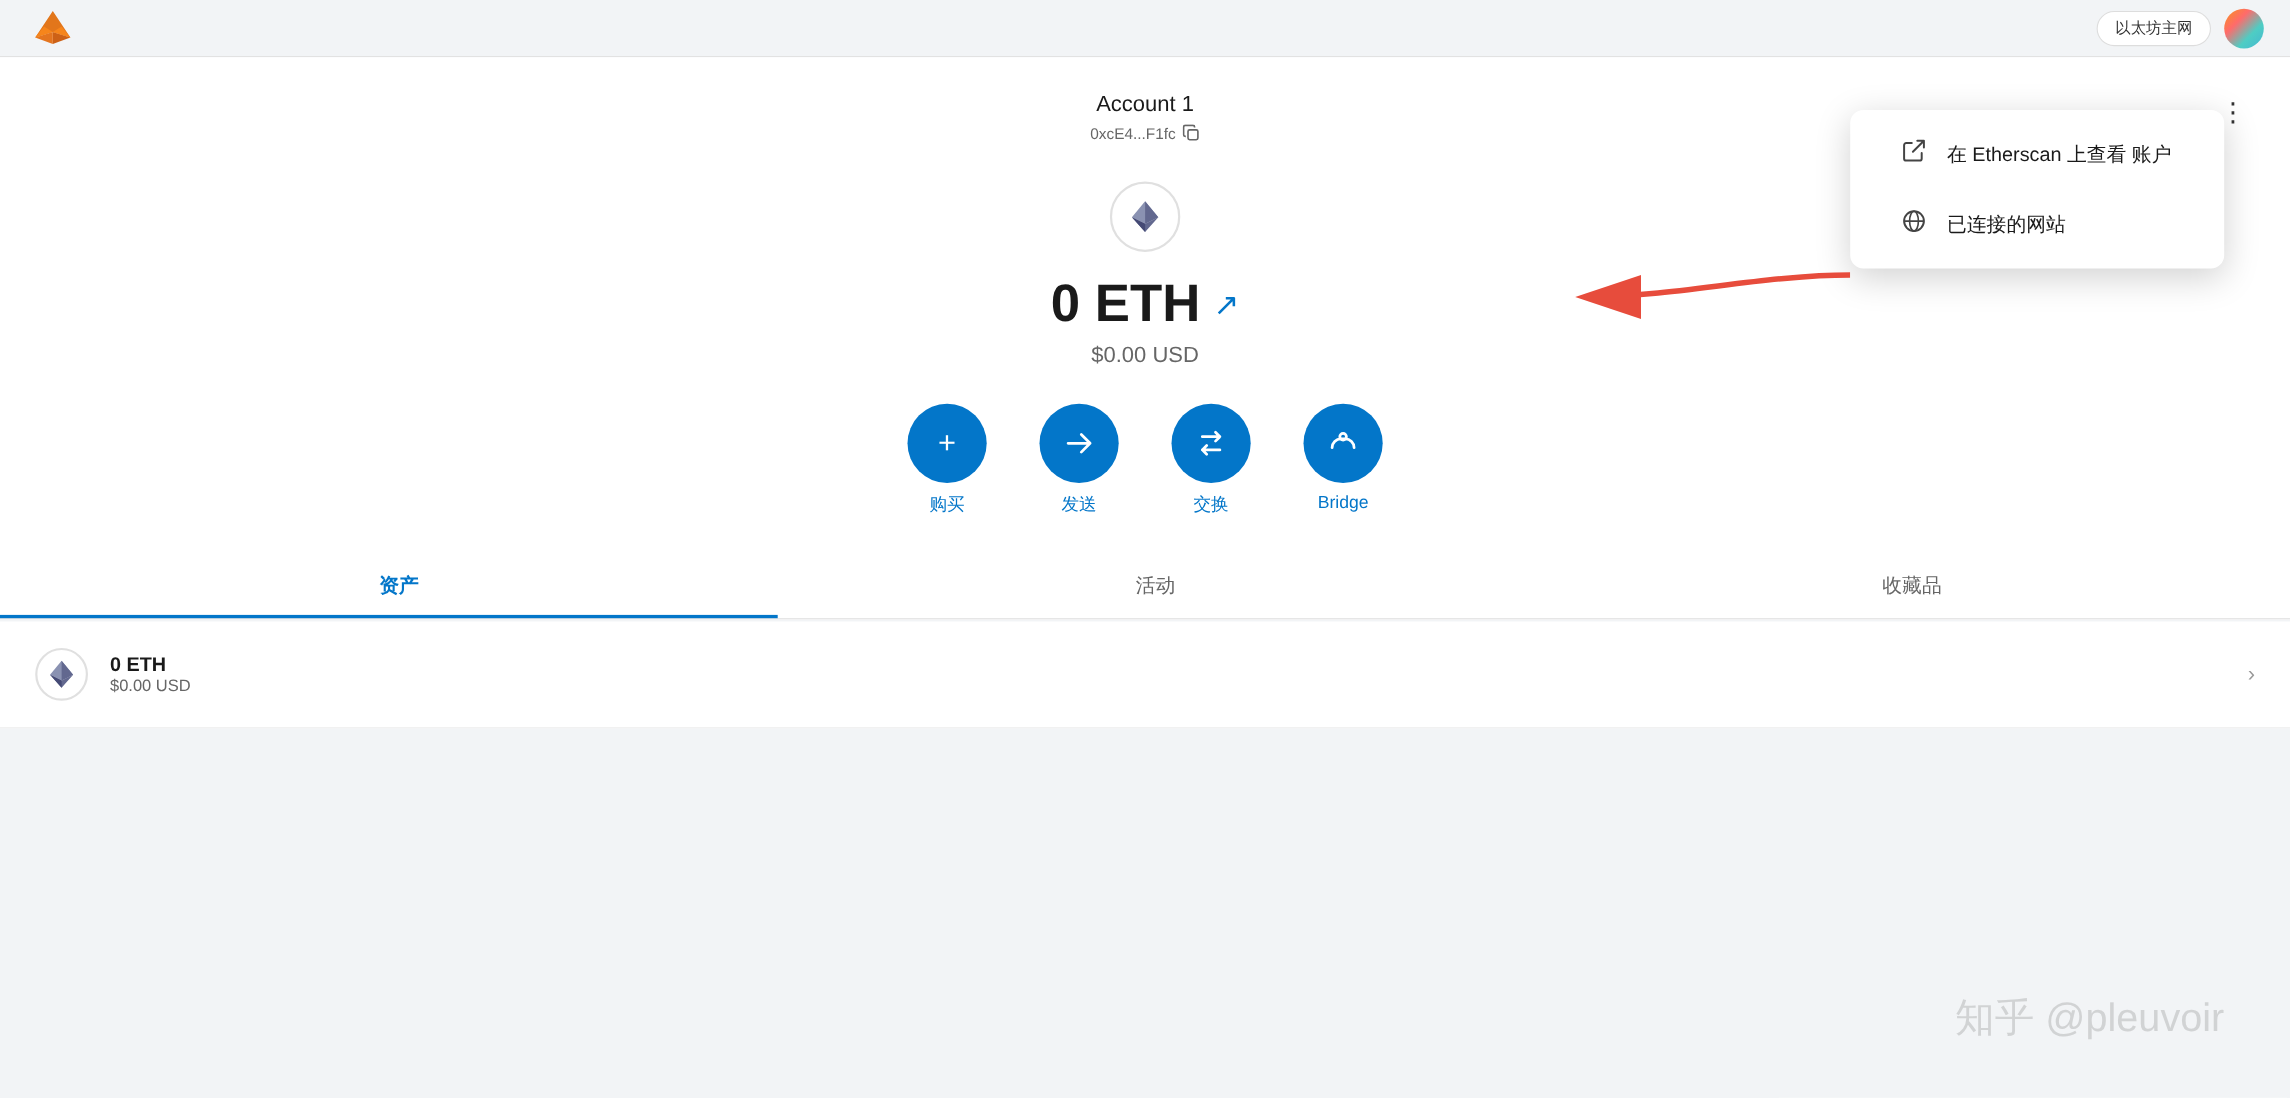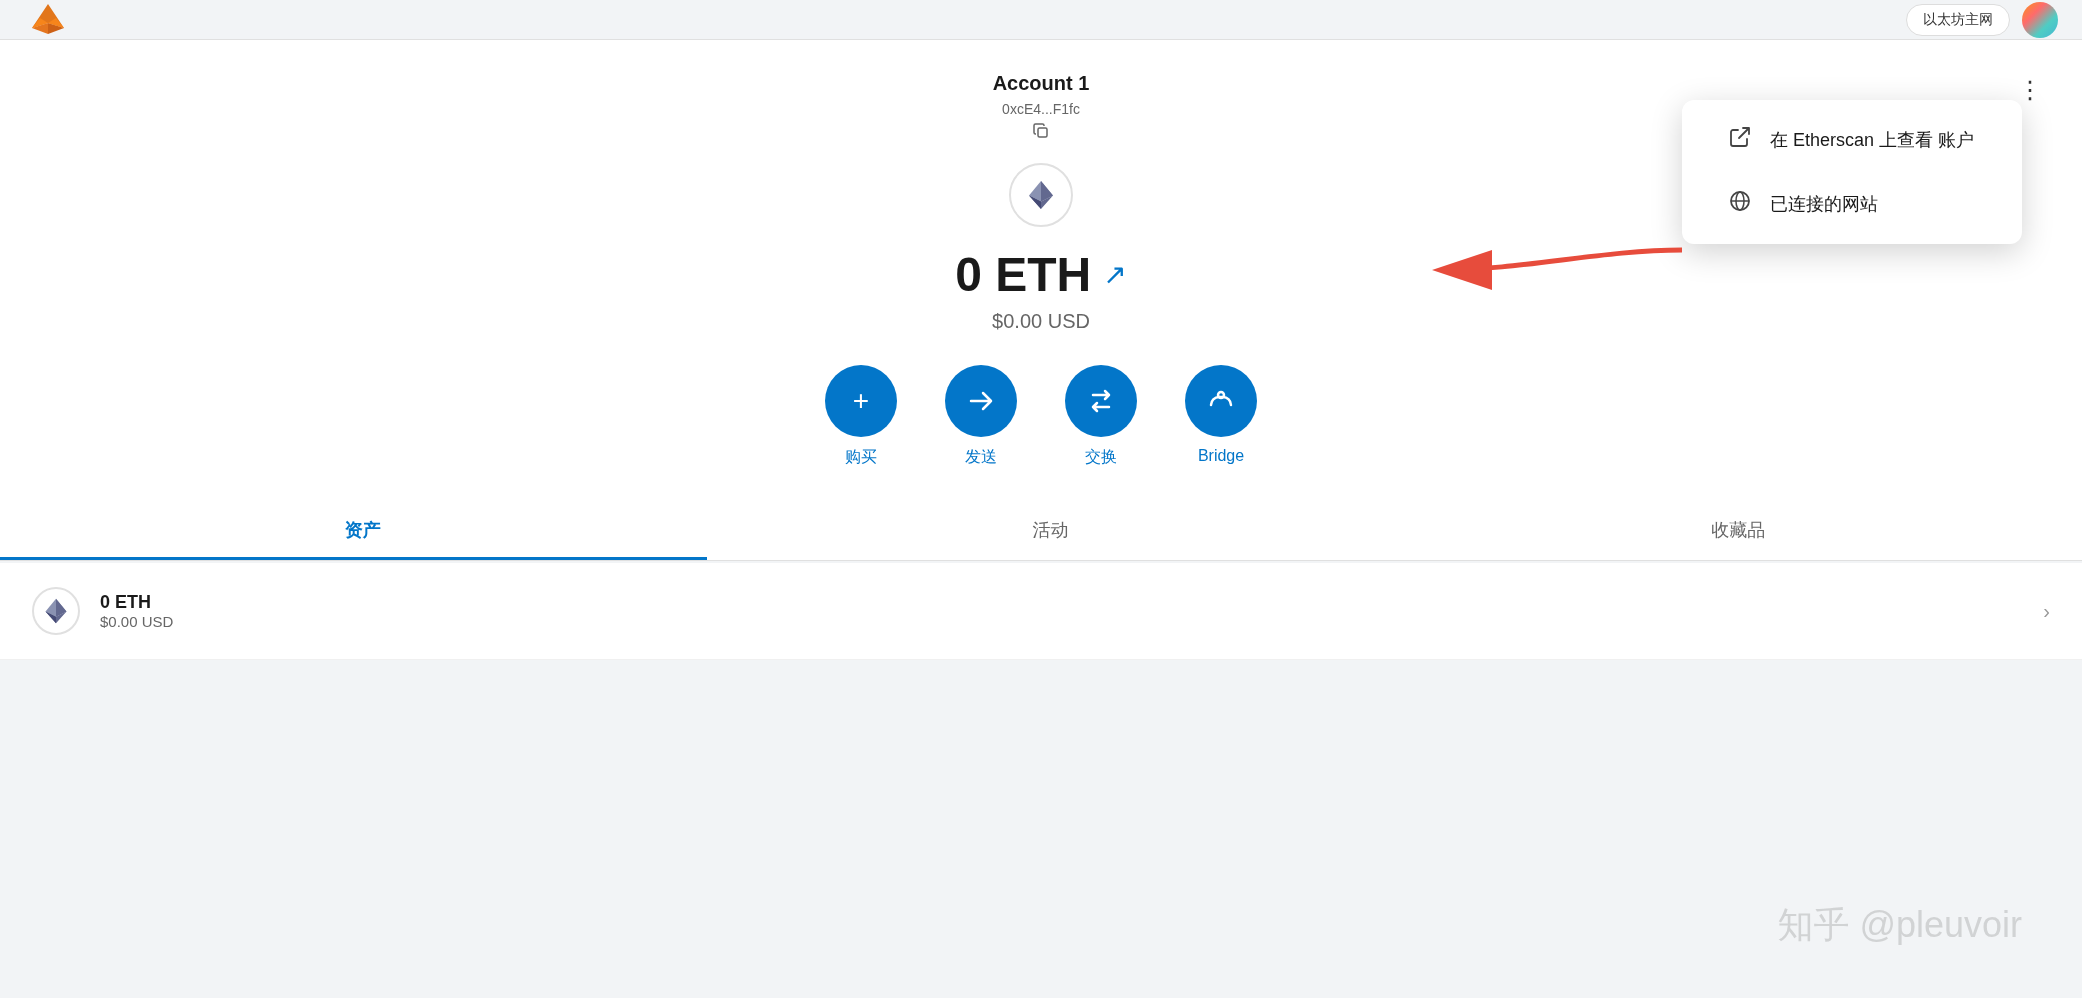--- a/index.html
+++ b/index.html
@@ -8,21 +8,21 @@
       background: #f2f4f6;
       width: 2082px;
       min-height: 998px;
       position: relative;
       overflow: hidden;
     }
 
     
     .top-bar {
       background: #f2f4f6;
-      height: 40px;
+      height: 52px;
       display: flex;
       align-items: center;
       justify-content: space-between;
       padding: 0 24px;
       border-bottom: 1px solid #e0e0e0;
     }
     .top-bar-right {
       display: flex;
       align-items: center;
       gap: 12px;
@@ -46,33 +46,32 @@
     .wallet-card {
       background: #fff;
       margin: 0;
       padding: 32px 0 0 0;
       text-align: center;
       position: relative;
     }
 
     .account-name {
       font-size: 20px;
-      font-weight: 700;
+      font-weight: 400;
       color: #1a1a1a;
       margin-bottom: 6px;
     }
     .account-address {
       font-size: 14px;
       color: #666;
       display: flex;
       align-items: center;
       justify-content: center;
       gap: 6px;
-      margin-bottom: 24px;
-      flex-direction: column;
+      margin-bottom: 36px;
     }
     .copy-icon {
       width: 16px;
       height: 16px;
       cursor: pointer;
     }
 
     .eth-logo-circle {
       width: 64px;
       height: 64px;

